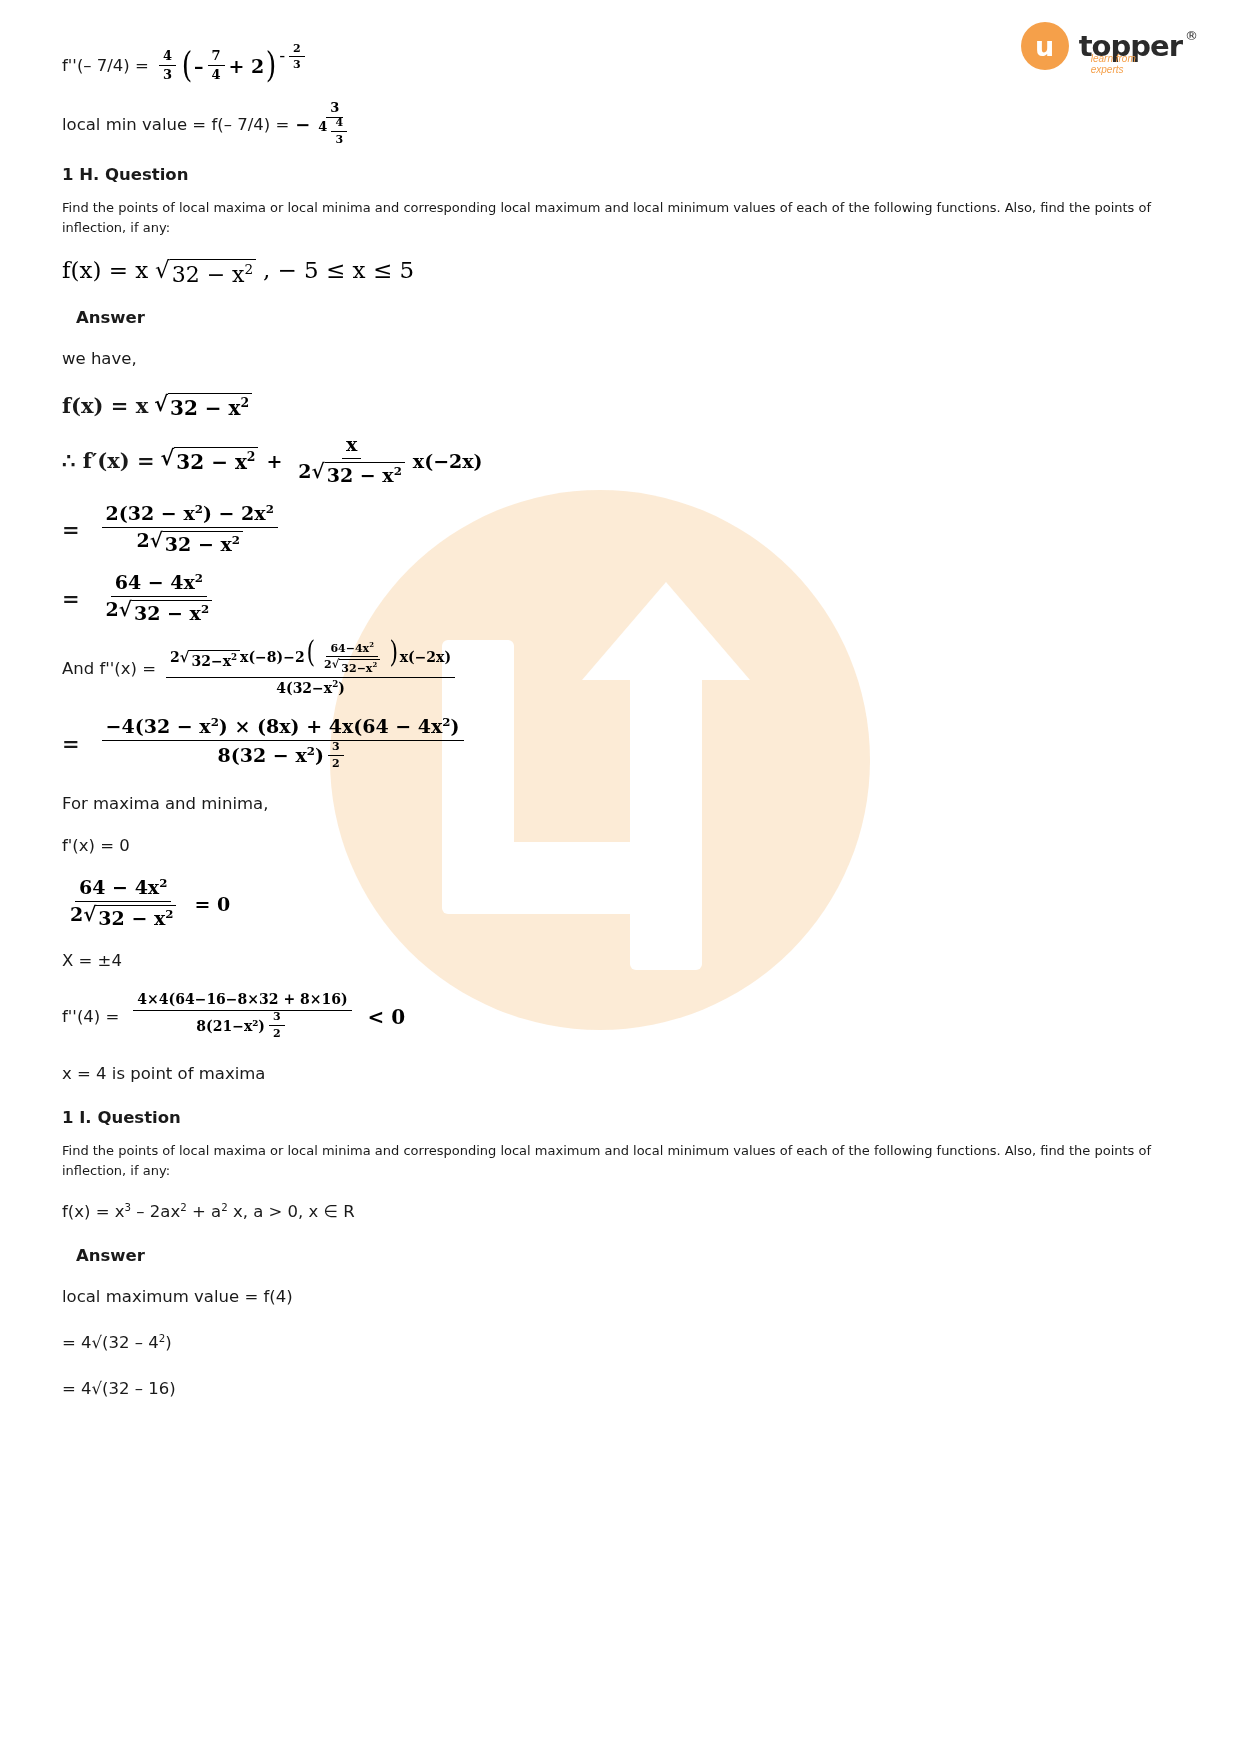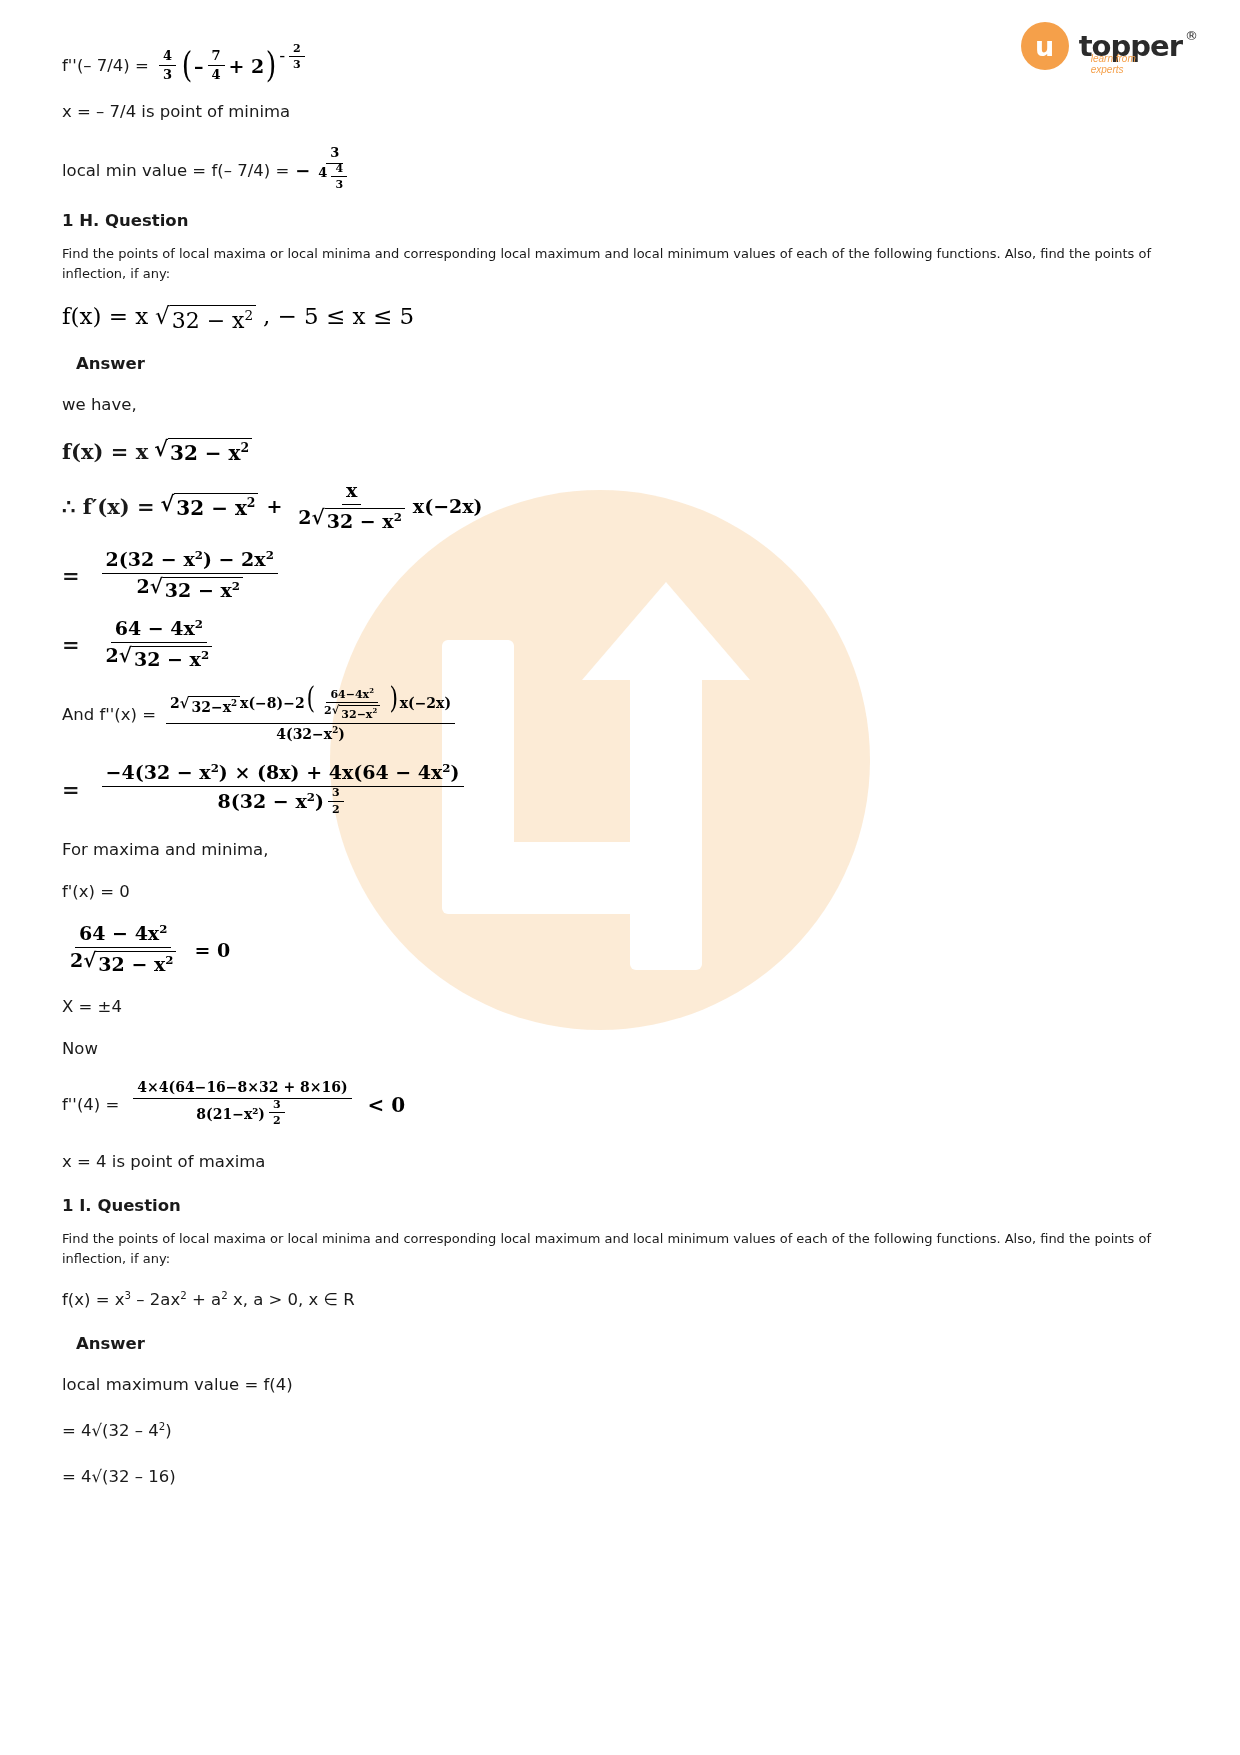--- a/index.html
+++ b/index.html
@@ -252,21 +252,20 @@
             <span>–</span>
             <span class="frac xs">
               <span class="num">2</span>
               <span class="den">3</span>
             </span>
           </span>
         </span>
       </span>
     </div>
 
-    <p class="txt">x = – 7/4 is point of minima</p>
 
     <div class="math-row">
       <span class="inline-label">local min value = f(– 7/4) =</span>
       <span class="math" style="font-size:18px;">
         <span>−</span>
         <span class="frac sm">
           <span class="num">3</span>
           <span class="den" style="display:inline-flex;align-items:flex-start;">
             <span>4</span>
             <span class="frac xs" style="position:relative;top:-3px;">
@@ -394,21 +393,20 @@
           <span class="den">2<span class="sqrt">
                 <span class="radical">√</span>
                 <span class="rad-body">32 − x<sup class="e">2</sup></span>
               </span></span>
         </span>
         <span style="margin-left:10px;">= 0</span>
       </span>
     </div>
 
     <p class="txt tight">X = ±4</p>
-    <p class="txt tight">Now</p>
 
     <div class="block-eq" style="margin-bottom:20px;">
       <span class="inline-label">f''(4) =</span>
       <span class="math" style="font-size:14px;margin-left:4px;">
         <span class="frac">
           <span class="num">4×4(64−16−8×32 + 8×16)</span>
           <span class="den">
             <span>8(21−x²)</span><span class="frac xs" style="position:relative;top:-2px;">
                 <span class="num">3</span>
                 <span class="den">2</span>

